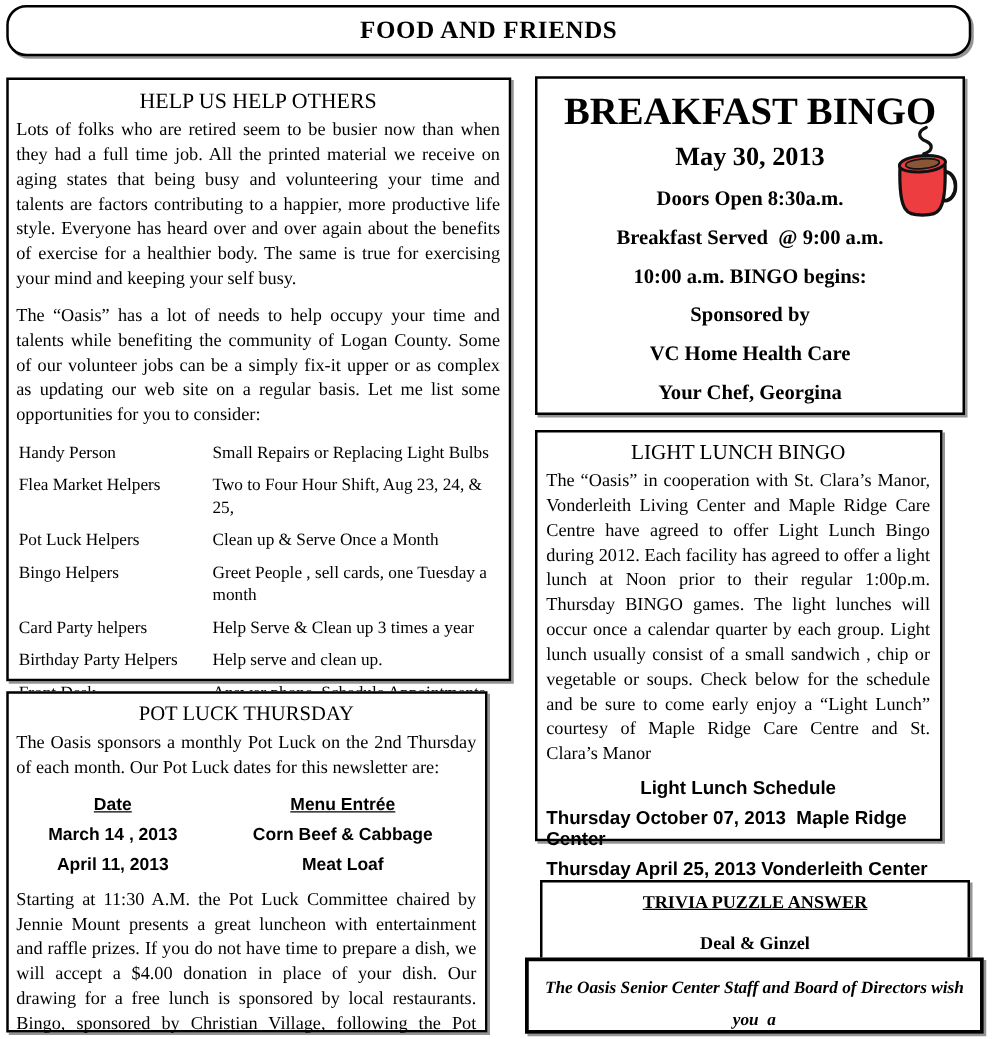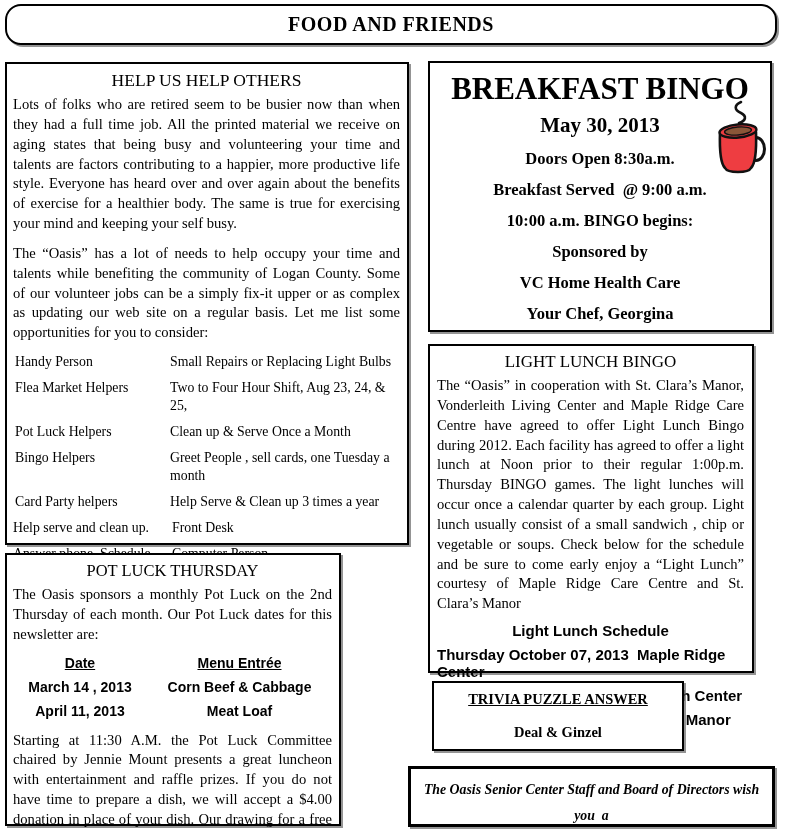--- a/index.html
+++ b/index.html
@@ -14,43 +14,43 @@
   .header-title { font-size:20px; font-weight:bold; letter-spacing:.5px; }
 
   
   .help-box { left:5px; top:62px; width:404px; height:483px; padding:4px 7px 4px 6px; }
   .box-title { text-align:center; font-weight:normal; font-size:17.5px; margin:2px 0 4px 0; }
   .para { font-size:14.6px; line-height:1.36; text-align:justify; margin-bottom:10px; }
   .opps { display:grid; grid-template-columns:157px 1fr; row-gap:8px; font-size:13.8px; line-height:1.3; margin-top:2px; }
   .opp-role { padding-left:2px; }
   .opp-desc { white-space:pre-line; }
 
-  .potluck-box { left:5px; top:553px; width:336px; height:273px; padding:4px 7px 4px 6px; }
+  .potluck-box { left:5px; top:553px; width:385px; height:273px; padding:4px 7px 4px 6px; }
   .pl-table { display:grid; grid-template-columns:42% 58%; row-gap:8px; font-family:"Liberation Sans", sans-serif; font-weight:bold; font-size:14px; text-align:center; margin:4px 0 12px 0; }
   .pl-header { text-decoration:underline; }
 
   
   .breakfast-box { left:428px; top:61px; width:344px; height:271px; padding:6px 8px; text-align:center; }
   .bb-title { font-size:31px; font-weight:bold; margin-top:2px; }
   .bb-date { font-size:21px; font-weight:bold; margin-top:6px; }
   .bb-line { font-size:16.5px; font-weight:bold; margin-top:11px; white-space:pre-wrap; }
   .bb-cost { font-size:20px; font-weight:bold; font-style:italic; margin-top:26px; }
   .mug { position:absolute; right:4px; top:36px; width:52px; height:78px; }
 
   .lightlunch-box { left:428px; top:344px; width:326px; height:329px; padding:4px 8px 4px 7px; }
   .ll-title { font-size:17px; }
   .ll-para { font-size:14.6px; line-height:1.36; text-align:justify; }
   .ll-sched-title { font-family:"Liberation Sans", sans-serif; font-weight:bold; font-size:15px; text-align:center; margin:8px 0 6px 0; }
   .ll-sched-line { font-family:"Liberation Sans", sans-serif; font-weight:bold; font-size:15px; margin-top:7px; white-space:pre-wrap; }
 
-  .trivia-box { left:432px; top:681px; width:252px; height:70px; padding:8px 6px; text-align:center; }
+  .trivia-box { left:432px; top:704px; width:344px; height:70px; padding:8px 6px; text-align:center; }
   .trivia-title { font-size:14.5px; font-weight:bold; text-decoration:underline; }
   .trivia-answer { font-size:14.5px; font-weight:bold; margin-top:16px; }
 
-  .footer-box { left:408px; top:766px; width:367px; height:61px; padding:8px 10px; text-align:center; border-width:3px; }
+  .footer-box { left:420px; top:766px; width:367px; height:61px; padding:8px 10px; text-align:center; border-width:3px; }
   .footer-line { font-size:13.8px; font-weight:bold; font-style:italic; line-height:1.9; white-space:pre-wrap; }
 </style>
 </head>
 <body>
 
 <div class="page">
 
   <div class="box header-box">
     <div class="header-title">FOOD AND FRIENDS</div>
   </div>
@@ -63,20 +63,21 @@
       <div class="opp-role">Handy Person</div>
       <div class="opp-desc">Small Repairs or Replacing Light Bulbs</div>
       <div class="opp-role">Flea Market Helpers</div>
       <div class="opp-desc">Two to Four Hour Shift,  Aug 23, 24, &amp; 25,</div>
       <div class="opp-role">Pot Luck Helpers</div>
       <div class="opp-desc">Clean up &amp; Serve Once a Month</div>
       <div class="opp-role">Bingo Helpers</div>
       <div class="opp-desc">Greet People , sell cards,  one Tuesday a month</div>
       <div class="opp-role">Card Party helpers</div>
       <div class="opp-desc">Help Serve &amp; Clean up 3 times a year</div>
+      <div class="opp-role">Birthday Party Helpers</div>
       <div class="opp-desc">Help serve and clean up.</div>
       <div class="opp-role">Front Desk</div>
       <div class="opp-desc">Answer phone, Schedule Appointments Daily  (once a week).</div>
       <div class="opp-role">Computer Person</div>
       <div class="opp-desc">Update Web page
  documents, data enter as needed</div>
       <div class="opp-role">State Fair Workers</div>
       <div class="opp-desc">Helping with Bingo during State Fair</div>
     </div>
   </div>

